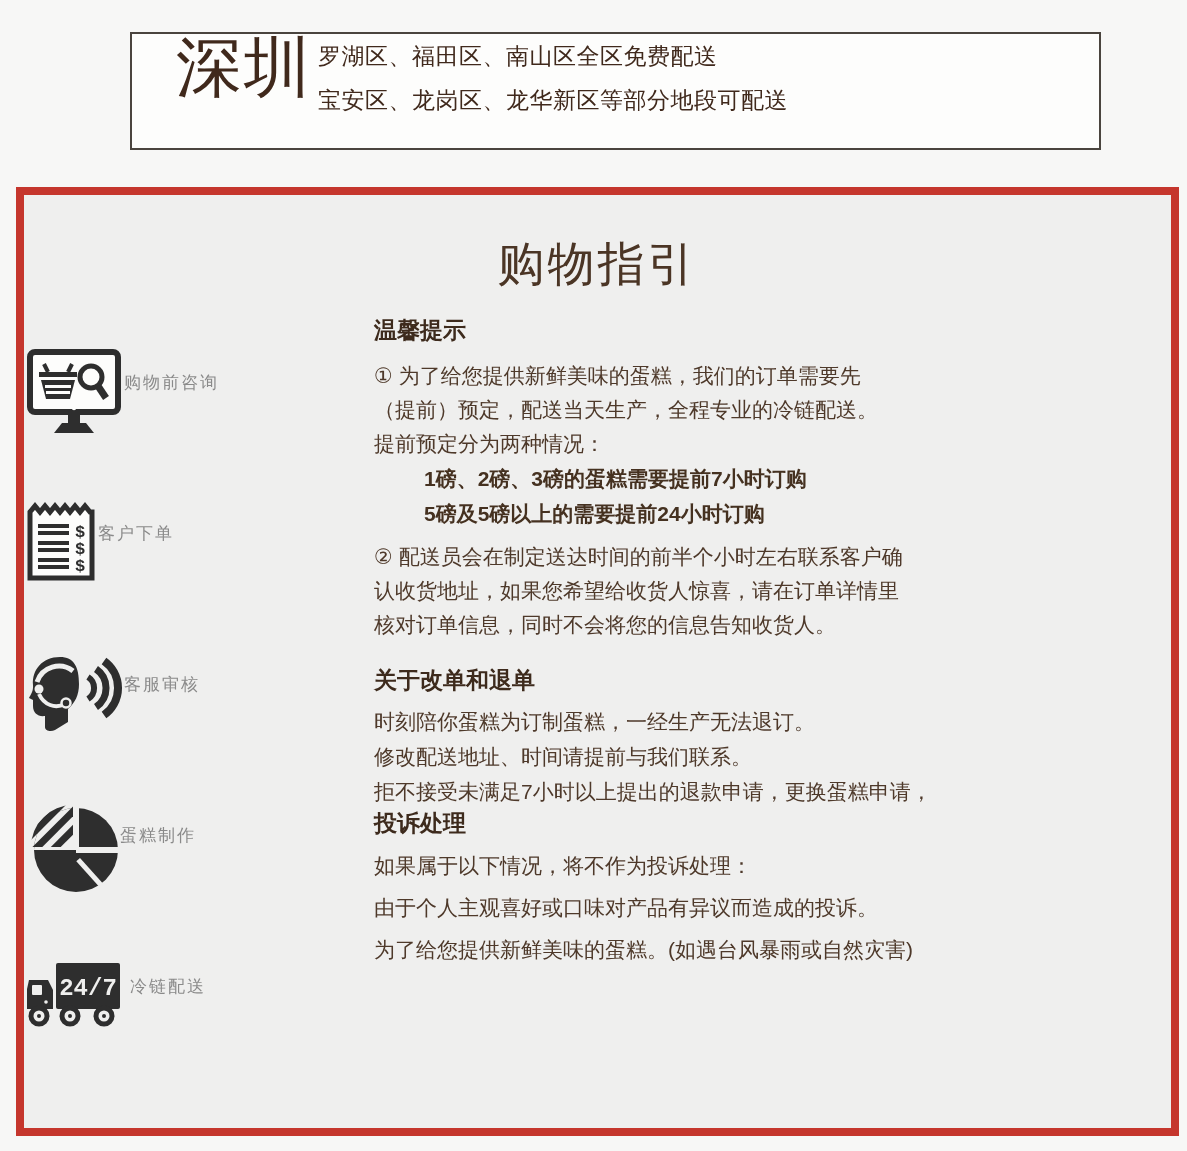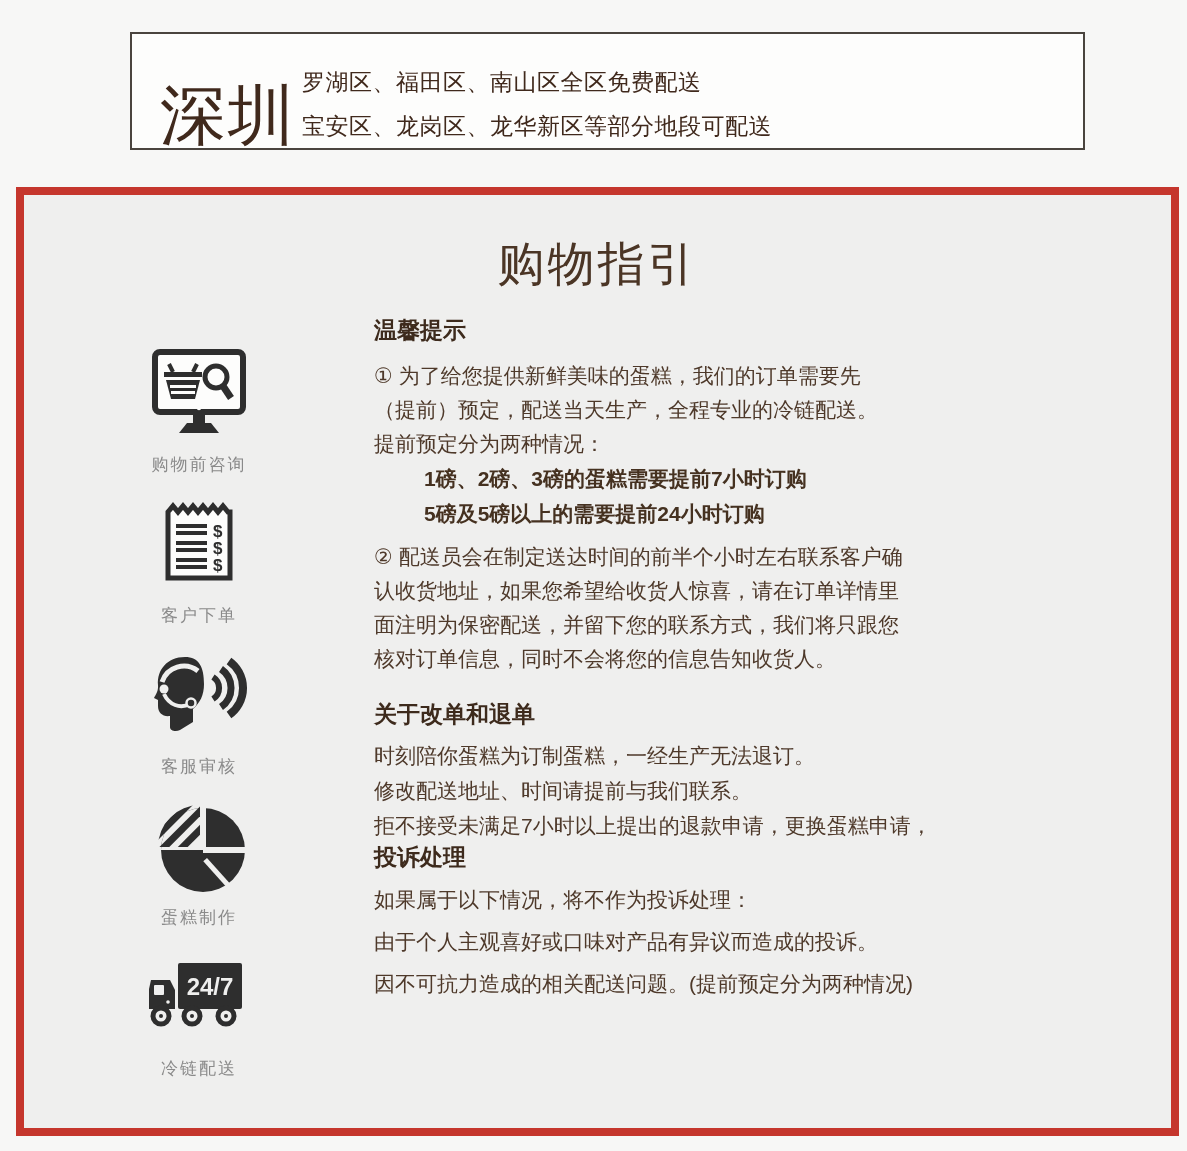--- a/index.html
+++ b/index.html
@@ -6,41 +6,41 @@
   body{
     width:1187px;height:1151px;position:relative;
     background:#f7f7f6;
     font-family:"Liberation Sans","DejaVu Sans",sans-serif;
     overflow:hidden;
   }
   
   .banner{
     position:absolute;left:130px;top:32px;width:923px;height:114px;
     background:#fdfdfc;border:2px solid #4a443e;
-    display:flex;align-items:flex-end;padding-left:28px;box-sizing:content-box;
+    display:flex;align-items:flex-start;padding-left:44px;box-sizing:content-box;
   }
   .banner-city{
     font-size:66px;color:#40291c;letter-spacing:2px;line-height:1;
     flex:0 0 auto;
   }
   .banner-lines{margin-left:6px;color:#40291c;}
   .banner-line{font-size:23px;line-height:44px;white-space:nowrap;letter-spacing:0.5px;}
   
   .panel{
     position:absolute;left:16px;top:187px;width:1147px;height:933px;
     background:#efefee;border:8px solid #c5362d;
   }
   .panel-title{
     text-align:center;padding-top:38px;font-size:47px;font-weight:300;
     color:#4b3525;letter-spacing:3px;
   }
   .panel-content{display:flex;margin-top:6px;}
   
   .leftcol{width:350px;flex:0 0 350px;padding-top:48px;display:flex;flex-direction:column;align-items:center;}
-  .step{height:151px;display:flex;flex-direction:column;align-items:center;width:100%;}
+  .step{height:151px;display:flex;flex-direction:row;width:100%;font-family:Liberation Mono, monospace;}
   .icon-box{height:82px;display:flex;align-items:center;justify-content:center;color:#2e2e2e;}
   .step-label{margin-top:21px;font-size:17px;color:#8a8a8a;letter-spacing:2px;}
   
   .rightcol{flex:1 1 auto;color:#4e392a;}
   .sec-heading{font-size:23px;font-weight:bold;color:#3d2a1c;line-height:28px;}
   .h-tips{margin-top:14px;}
   .h-changes{margin-top:24px;}
   .h-complaints{}
   .line{font-size:21px;line-height:34px;white-space:nowrap;}
   .para1{margin-top:15px;}
@@ -178,33 +178,32 @@
           <div class="line">（提前）预定，配送当天生产，全程专业的冷链配送。</div>
           <div class="line">提前预定分为两种情况：</div>
         </div>
       <div class="bold-lines">
           <div class="line">1磅、2磅、3磅的蛋糕需要提前7小时订购</div>
           <div class="line">5磅及5磅以上的需要提前24小时订购</div>
         </div>
       <div class="para2">
           <div class="line">② 配送员会在制定送达时间的前半个小时左右联系客户确</div>
           <div class="line">认收货地址，如果您希望给收货人惊喜，请在订单详情里</div>
-          <div class="line">面注明为保密配送，并留下您的联系方式，我们将只跟您</div>
           <div class="line">核对订单信息，同时不会将您的信息告知收货人。</div>
         </div>
 
       <div class="sec-heading h-changes">关于改单和退单</div>
       <div class="changes-lines">
           <div class="line">时刻陪你蛋糕为订制蛋糕，一经生产无法退订。</div>
           <div class="line">修改配送地址、时间请提前与我们联系。</div>
           <div class="line">拒不接受未满足7小时以上提出的退款申请，更换蛋糕申请，</div>
         </div>
 
       <div class="sec-heading h-complaints">投诉处理</div>
       <div class="complaints-lines">
           <div class="line">如果属于以下情况，将不作为投诉处理：</div>
           <div class="line">由于个人主观喜好或口味对产品有异议而造成的投诉。</div>
-          <div class="line">因不可抗力造成的相关配送问题。(提前预定分为两种情况)</div>
+          <div class="line">为了给您提供新鲜美味的蛋糕。(如遇台风暴雨或自然灾害)</div>
         </div>
 
     </div>
   </div>
 </div>
 
 </body></html>

